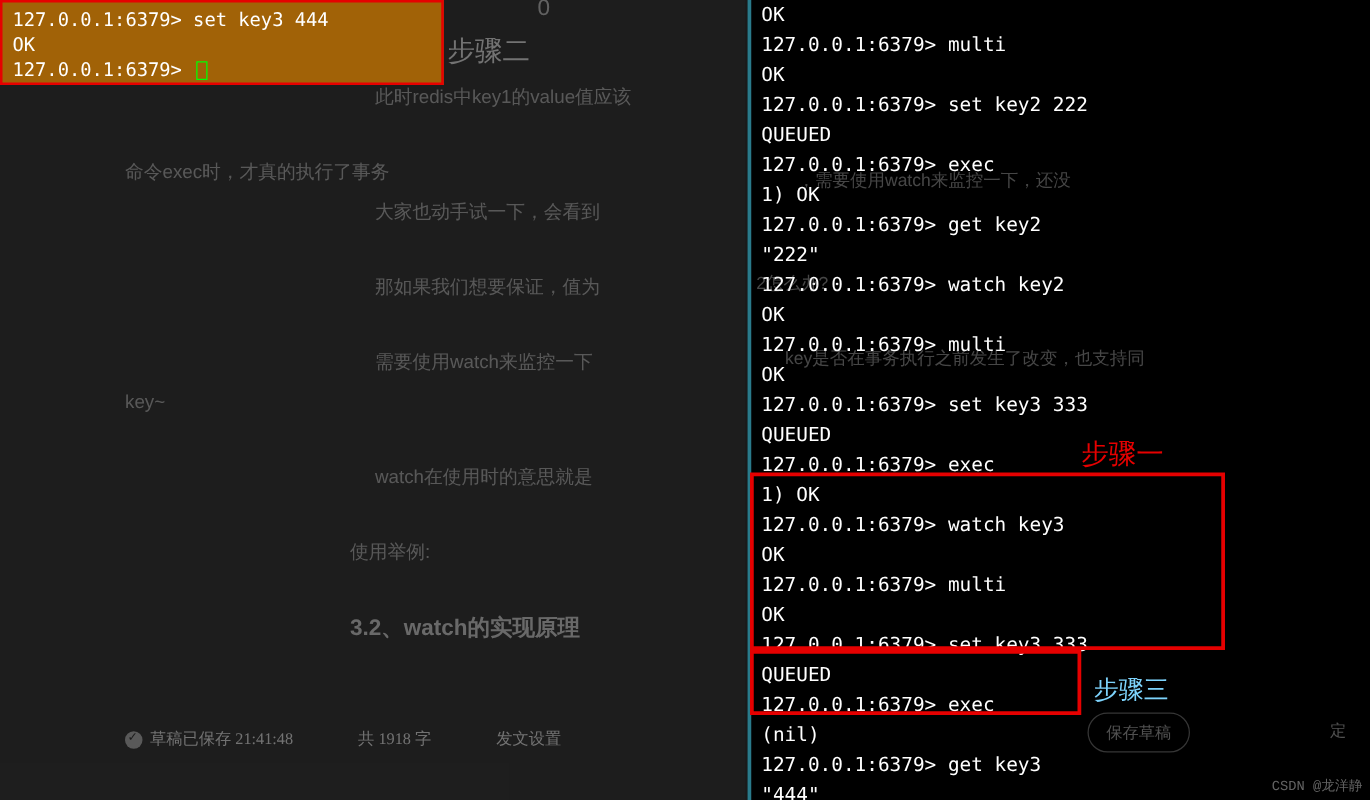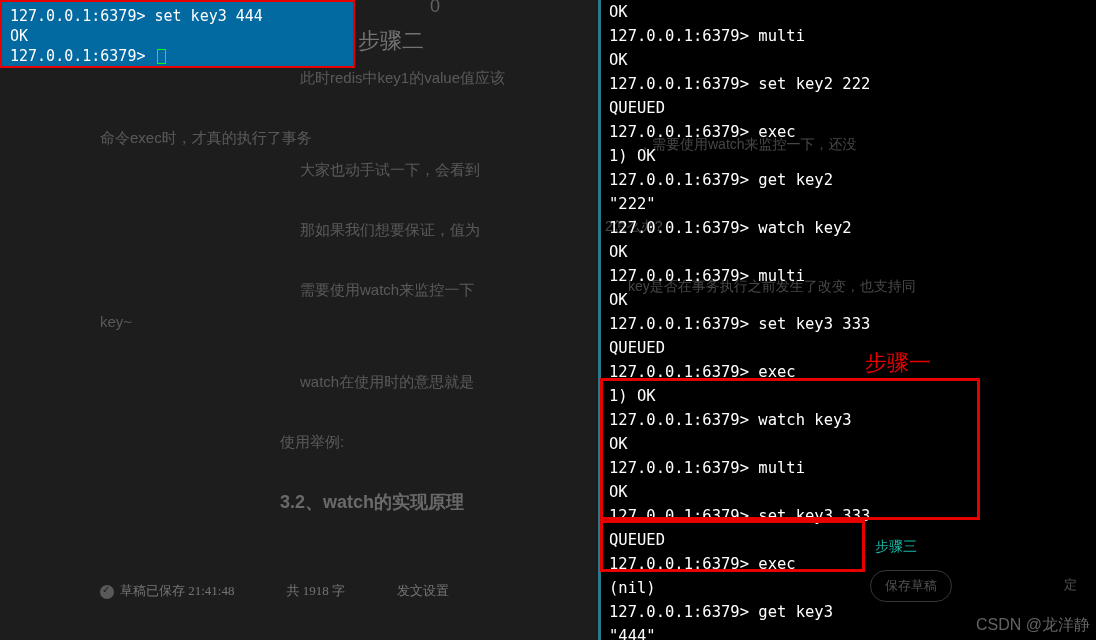--- a/index.html
+++ b/index.html
@@ -18,21 +18,21 @@
       width: 596px;
       height: 640px;
       background: rgba(30, 30, 30, 0.95);
     }
     .left-terminal {
       position: absolute;
       left: 0;
       top: 0;
       width: 355px;
       height: 68px;
-      background: #0369a1;
+      background: #a16207;
       border: 2px solid #e60000;
       padding: 4px 8px;
       font-size: 15px;
       line-height: 20px;
       color: #fff;
     }
     .left-terminal .line { white-space: nowrap; }
     .cursor-green {
       display: inline-block;
       width: 9px;
@@ -130,23 +130,23 @@
       top: 520px;
       width: 265px;
       height: 52px;
       border: 3px solid #e60000;
       pointer-events: none;
     }
     .annotation-3 {
       position: absolute;
       left: 875px;
       top: 538px;
-      color: #14b8a6;
+      color: #7dd3fc;
       font-family: Liberation Mono, monospace;
-      font-size: 14px;
+      font-size: 20px;
     }
     .overlay-text {
       position: absolute;
       color: rgba(200,200,200,0.35);
       font-family: 'Microsoft YaHei', sans-serif;
       font-size: 14px;
     }
     .save-draft-btn {
       position: absolute;
       left: 870px;
@@ -166,22 +166,22 @@
       border-radius: 18px;
       color: rgba(200,200,200,0.4);
       font-family: 'Microsoft YaHei', sans-serif;
       font-size: 13px;
     }
     .watermark {
       position: absolute;
       right: 6px;
       bottom: 4px;
       color: rgba(180,180,180,0.55);
-      font-family: Liberation Sans, sans-serif;
-      font-size: 16px;
+      font-family: Liberation Mono, monospace;
+      font-size: 11px;
     }
     .back-para .part { display: block; }
   </style>
 </head>
 <body>
 
 <div class="left-panel">
   <div class="article-content">
     <div class="zero">0</div>
     <div class="para" style="margin-top:62px">此时redis中key1的value值应该</div>

